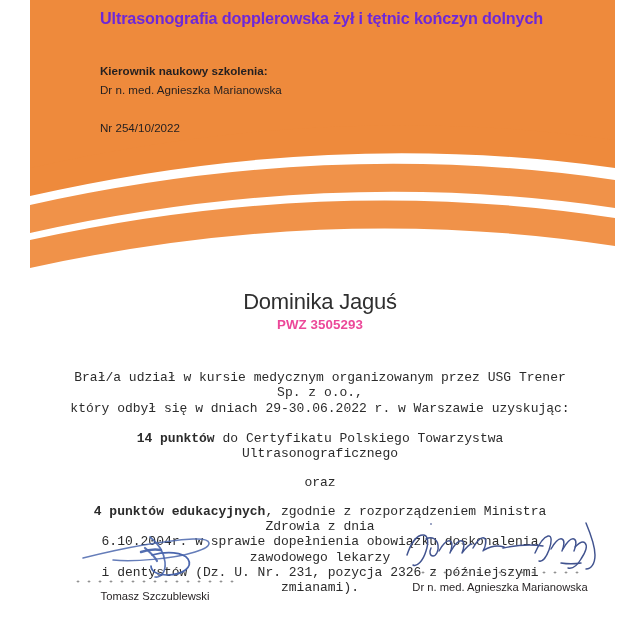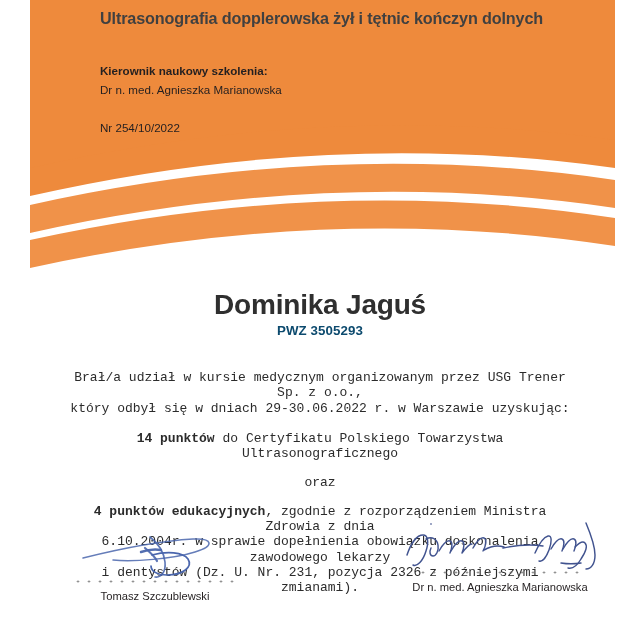--- a/index.html
+++ b/index.html
@@ -40,21 +40,21 @@
   }
 
   #certificate-title {
     position: absolute;
     left: 100px;
     top: 9px;
     width: 470px;
     font-size: 16.2px;
     font-weight: bold;
     letter-spacing: -0.15px;
-    color: #404040;
+    color: #6d28d9;
     white-space: nowrap;
   }
 
   .header-line {
     position: absolute;
     left: 100px;
     font-size: 11.6px;
     color: #231f20;
     white-space: nowrap;
   }
@@ -64,32 +64,32 @@
 
   
   #recipient-block {
     position: absolute;
     left: 0;
     top: 290px;
     width: 640px;
     text-align: center;
   }
   #recipient-name {
-    font-size: 28px;
-    font-weight: bold;
+    font-size: 22px;
+    font-weight: normal;
     letter-spacing: -0.2px;
     color: #2f2f2f;
     line-height: 1.08;
   }
   #recipient-license {
     margin-top: 3px;
     font-size: 13.3px;
     font-weight: bold;
     letter-spacing: 0.1px;
-    color: #0c4a6e;
+    color: #ec4899;
   }
 
   
   #body-block {
     position: absolute;
     left: 60px;
     top: 366px;
     width: 520px;
     text-align: center;
     color: #2b2b2b;

